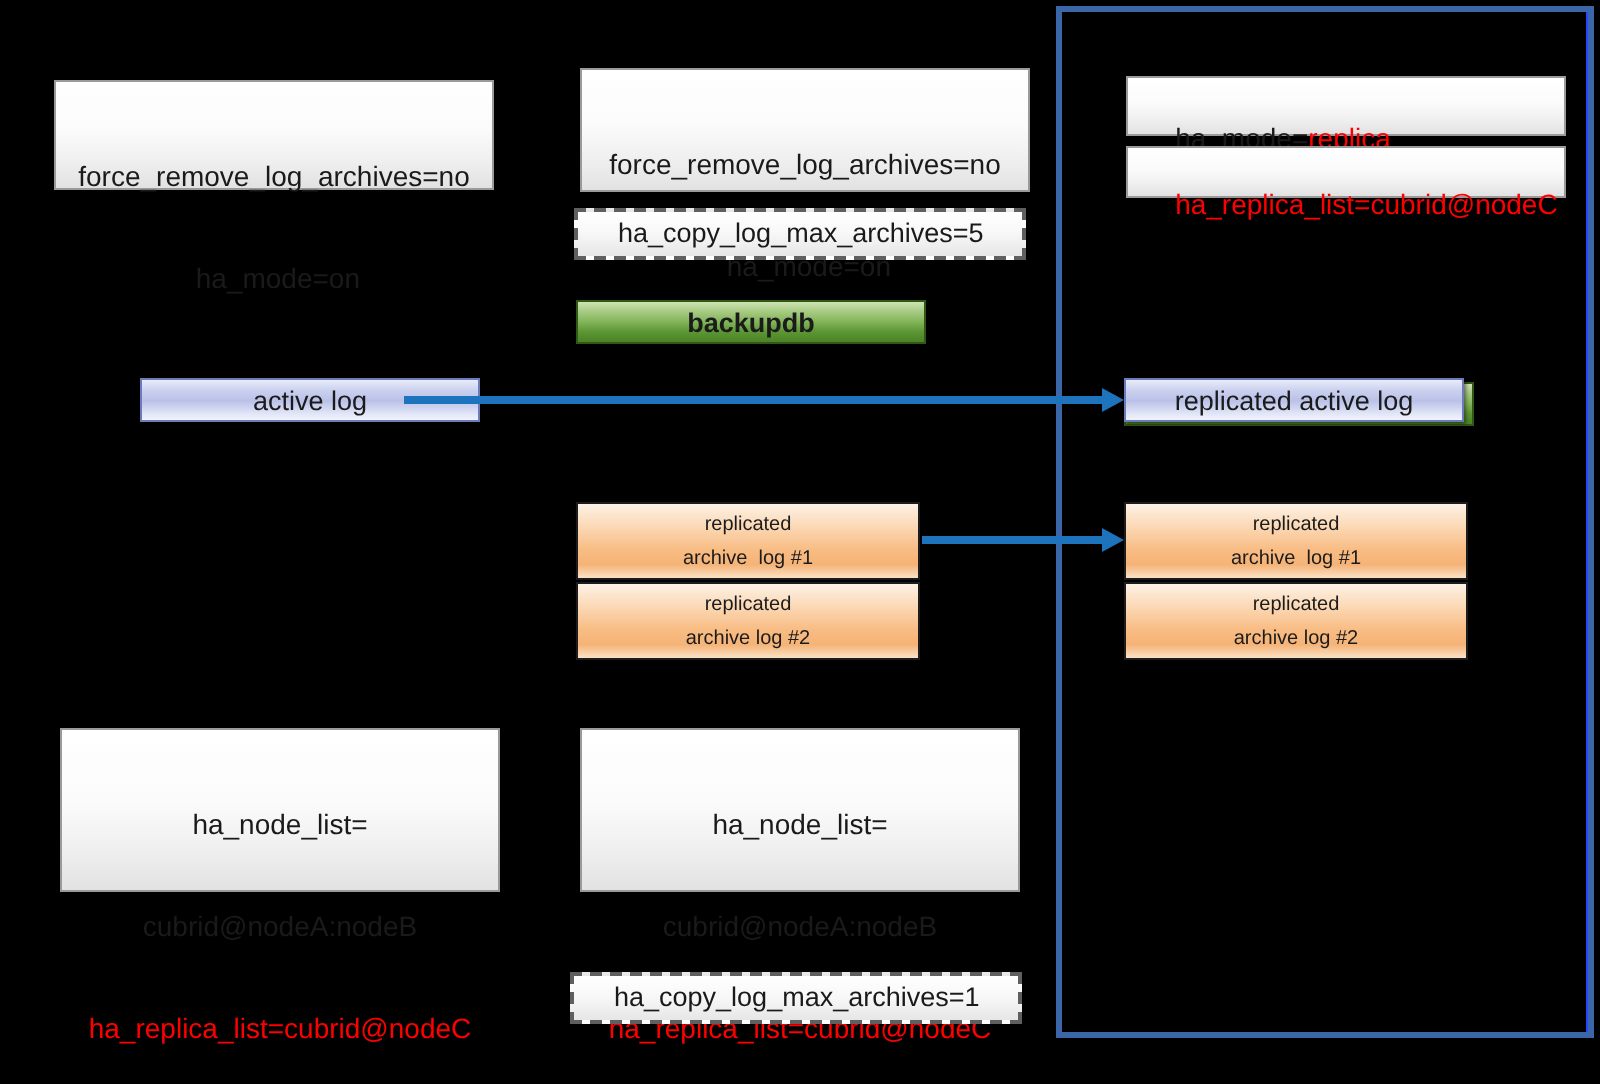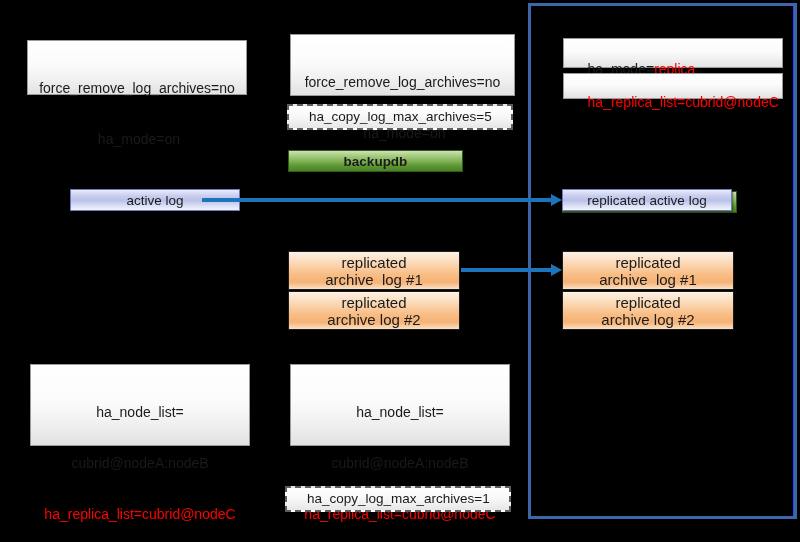--- a/index.html
+++ b/index.html
@@ -70,21 +70,21 @@
     align-items: center;
     justify-content: center;
     box-shadow: 1px 1px 2px rgba(0,0,0,0.5);
   }
 
   
   .archbox {
     background: linear-gradient(to bottom, #fdf1e6 0%, #fbd9b6 30%, #f8bc83 62%, #f5b377 82%, #fbe2c6 100%);
     border: 1px solid #1c1c1c;
     color: #1b1b1b;
-    font-size: 15px;
+    font-size: 10px;
     line-height: 17px;
     display: flex;
     flex-direction: column;
     align-items: center;
     justify-content: center;
     text-align: center;
     white-space: pre;
     box-shadow: 1px 1px 2px rgba(0,0,0,0.5);
   }
 

